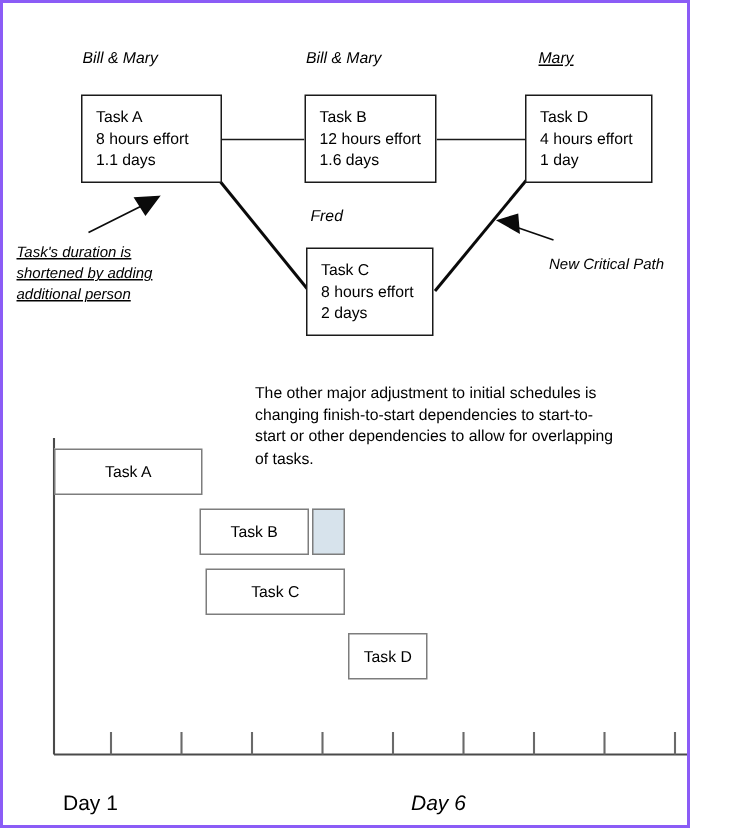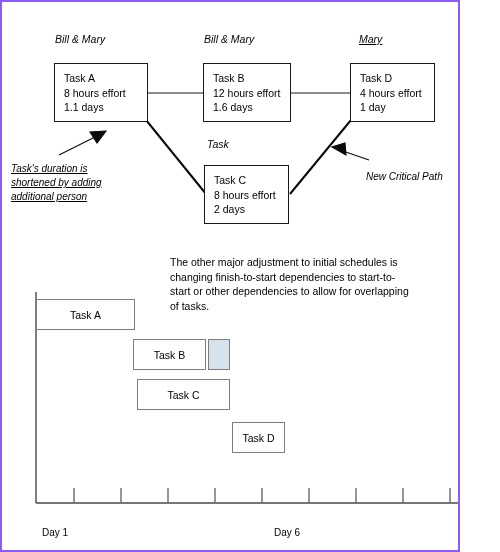--- a/index.html
+++ b/index.html
@@ -73,21 +73,21 @@
     align-items: center;
     justify-content: center;
     overflow: hidden;
   }
   .gantt-bar.slack {
     background: #d7e3ec;
     border: 1px solid #7d7d7d;
   }
   .axis-label {
     position: absolute;
-    font-size: 10px;
+    font-size: 14px;
     color: #000000;
     white-space: nowrap;
   }
 </style>
 </head>
 <body>
 
 <div id="page">
 
   <svg class="svg-layer" viewBox="0 0 500 552">
@@ -128,21 +128,21 @@
         <line x1="354" x2="354" y1="486" y2="501"></line>
         <line x1="401" x2="401" y1="486" y2="501"></line>
         <line x1="448" x2="448" y1="486" y2="501"></line>
         <line x1="470" x2="470" y1="486" y2="501"></line>
       </g>
   </svg>
 
   <div class="owner-label" style="left:53px; top:31px;">Bill &amp; Mary</div>
   <div class="owner-label" style="left:202px; top:31px;">Bill &amp; Mary</div>
   <div class="owner-label" style="left:357px; top:31px;text-decoration:underline;">Mary</div>
-  <div class="owner-label" style="left:205px; top:136px;">Task</div>
+  <div class="owner-label" style="left:205px; top:136px;">Fred</div>
 
   <div class="node-box" style="left:52px; top:61px; width:94px; height:59px;">Task A
 8 hours effort
 1.1 days</div>
   <div class="node-box" style="left:201px; top:61px; width:88px; height:59px;">Task B
 12 hours effort
 1.6 days</div>
   <div class="node-box" style="left:348px; top:61px; width:85px; height:59px;">Task D
 4 hours effort
 1 day</div>
@@ -160,15 +160,15 @@
 start or other dependencies to allow for overlapping
 of tasks.</div>
 
   <div class="gantt-bar" style="left:34px; top:297px; width:99px; height:31px;">Task A</div>
   <div class="gantt-bar" style="left:131px; top:337px; width:73px; height:31px;">Task B</div>
   <div class="gantt-bar slack" style="left:206px; top:337px; width:22px; height:31px;"></div>
   <div class="gantt-bar" style="left:135px; top:377px; width:93px; height:31px;">Task C</div>
   <div class="gantt-bar" style="left:230px; top:420px; width:53px; height:31px;">Task D</div>
 
   <div class="axis-label" style="left:40px; top:525px;">Day 1</div>
-  <div class="axis-label" style="left:272px; top:525px;">Day 6</div>
+  <div class="axis-label" style="left:272px; top:525px;font-style:italic;">Day 6</div>
 
 </div>
 
 </body></html>

